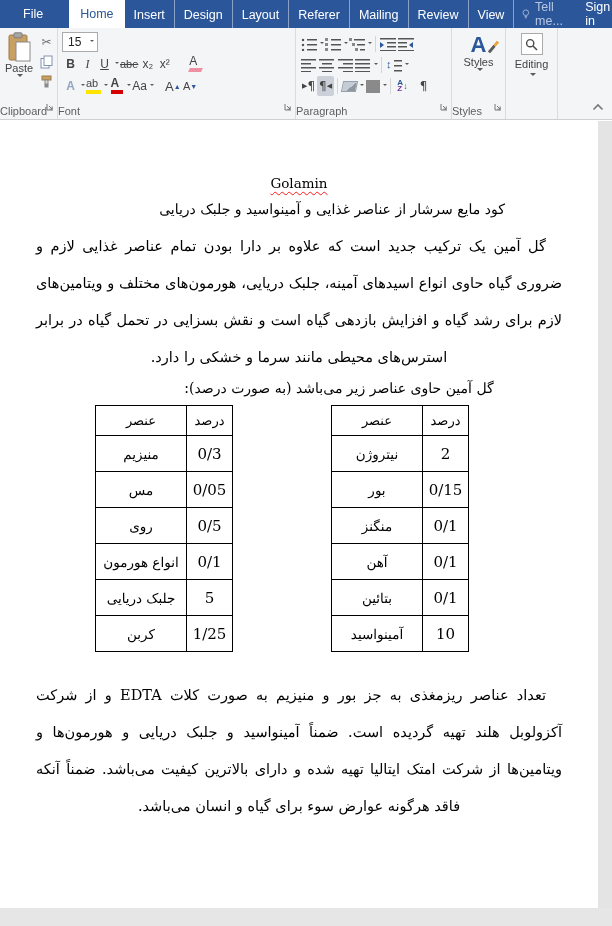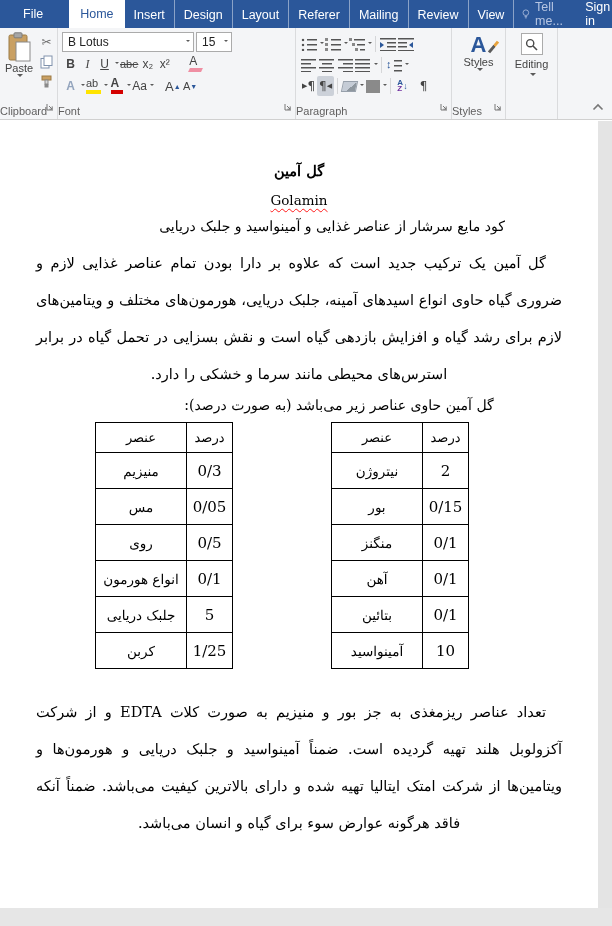--- a/index.html
+++ b/index.html
@@ -211,24 +211,20 @@
     </div>
     <div class="rgroup-label">Clipboard</div>
     <span class="launcher"><svg width="8" height="8" viewBox="0 0 8 8">
           <path d="M1 1 V7 H7" fill="none" stroke="#777"></path>
           <path d="M3 3 L6.2 6.2 M6.2 3.4 V6.2 H3.4" fill="none" stroke="#777"></path>
         </svg></span>
   </div>
 
   <div class="rgroup g-font">
     <div class="rowline" style="margin-top:4px; gap:2px;">
-      <div class="combo" style="width:132px;">
-        <span>B Lotus</span>
-        <span class="dd sm"></span>
-      </div>
       <div class="combo" style="width:36px;">
         <span>15</span>
         <span class="dd sm"></span>
       </div>
     </div>
     <div class="rowline" style="margin-top:2px;">
       <span class="sbtn bold">B</span>
       <span class="sbtn ital">I</span>
       <span class="sbtn undl">U</span>
       <span class="dd sm"></span>
@@ -373,21 +369,20 @@
 
   <div class="rgroup g-rest">
     <span class="collapse"><svg width="12" height="8" viewBox="0 0 12 8">
           <polyline points="1.5,6.5 6,2 10.5,6.5" fill="none" stroke="#777" stroke-width="1.6"></polyline>
         </svg></span>
   </div>
 </div>
 
 <div class="docarea">
   <div class="doc">
-    <div class="t-center doc-title">گل آمین</div>
     <div class="t-center doc-latin">Golamin</div>
     <div class="t-center doc-line shift-r">کود مایع سرشار از عناصر غذایی و آمینواسید و جلبک دریایی</div>
     <div class="doc-par">گل آمین یک ترکیب جدید است که علاوه بر دارا بودن تمام عناصر غذایی لازم و ضروری گیاه حاوی انواع اسیدهای آمینه، جلبک دریایی، هورمون‌های مختلف و ویتامین‌های لازم برای رشد گیاه و افزایش بازدهی گیاه است و نقش بسزایی در تحمل گیاه در برابر استرس‌های محیطی مانند سرما و خشکی را دارد.</div>
     <div class="t-center doc-line shift-r2" style="margin-top:4px;">گل آمین حاوی عناصر زیر می‌باشد (به صورت درصد):</div>
 
     <div class="tables-row">
       <table class="el">
         <thead>
           <tr>
             <th class="pct-h">درصد</th>

